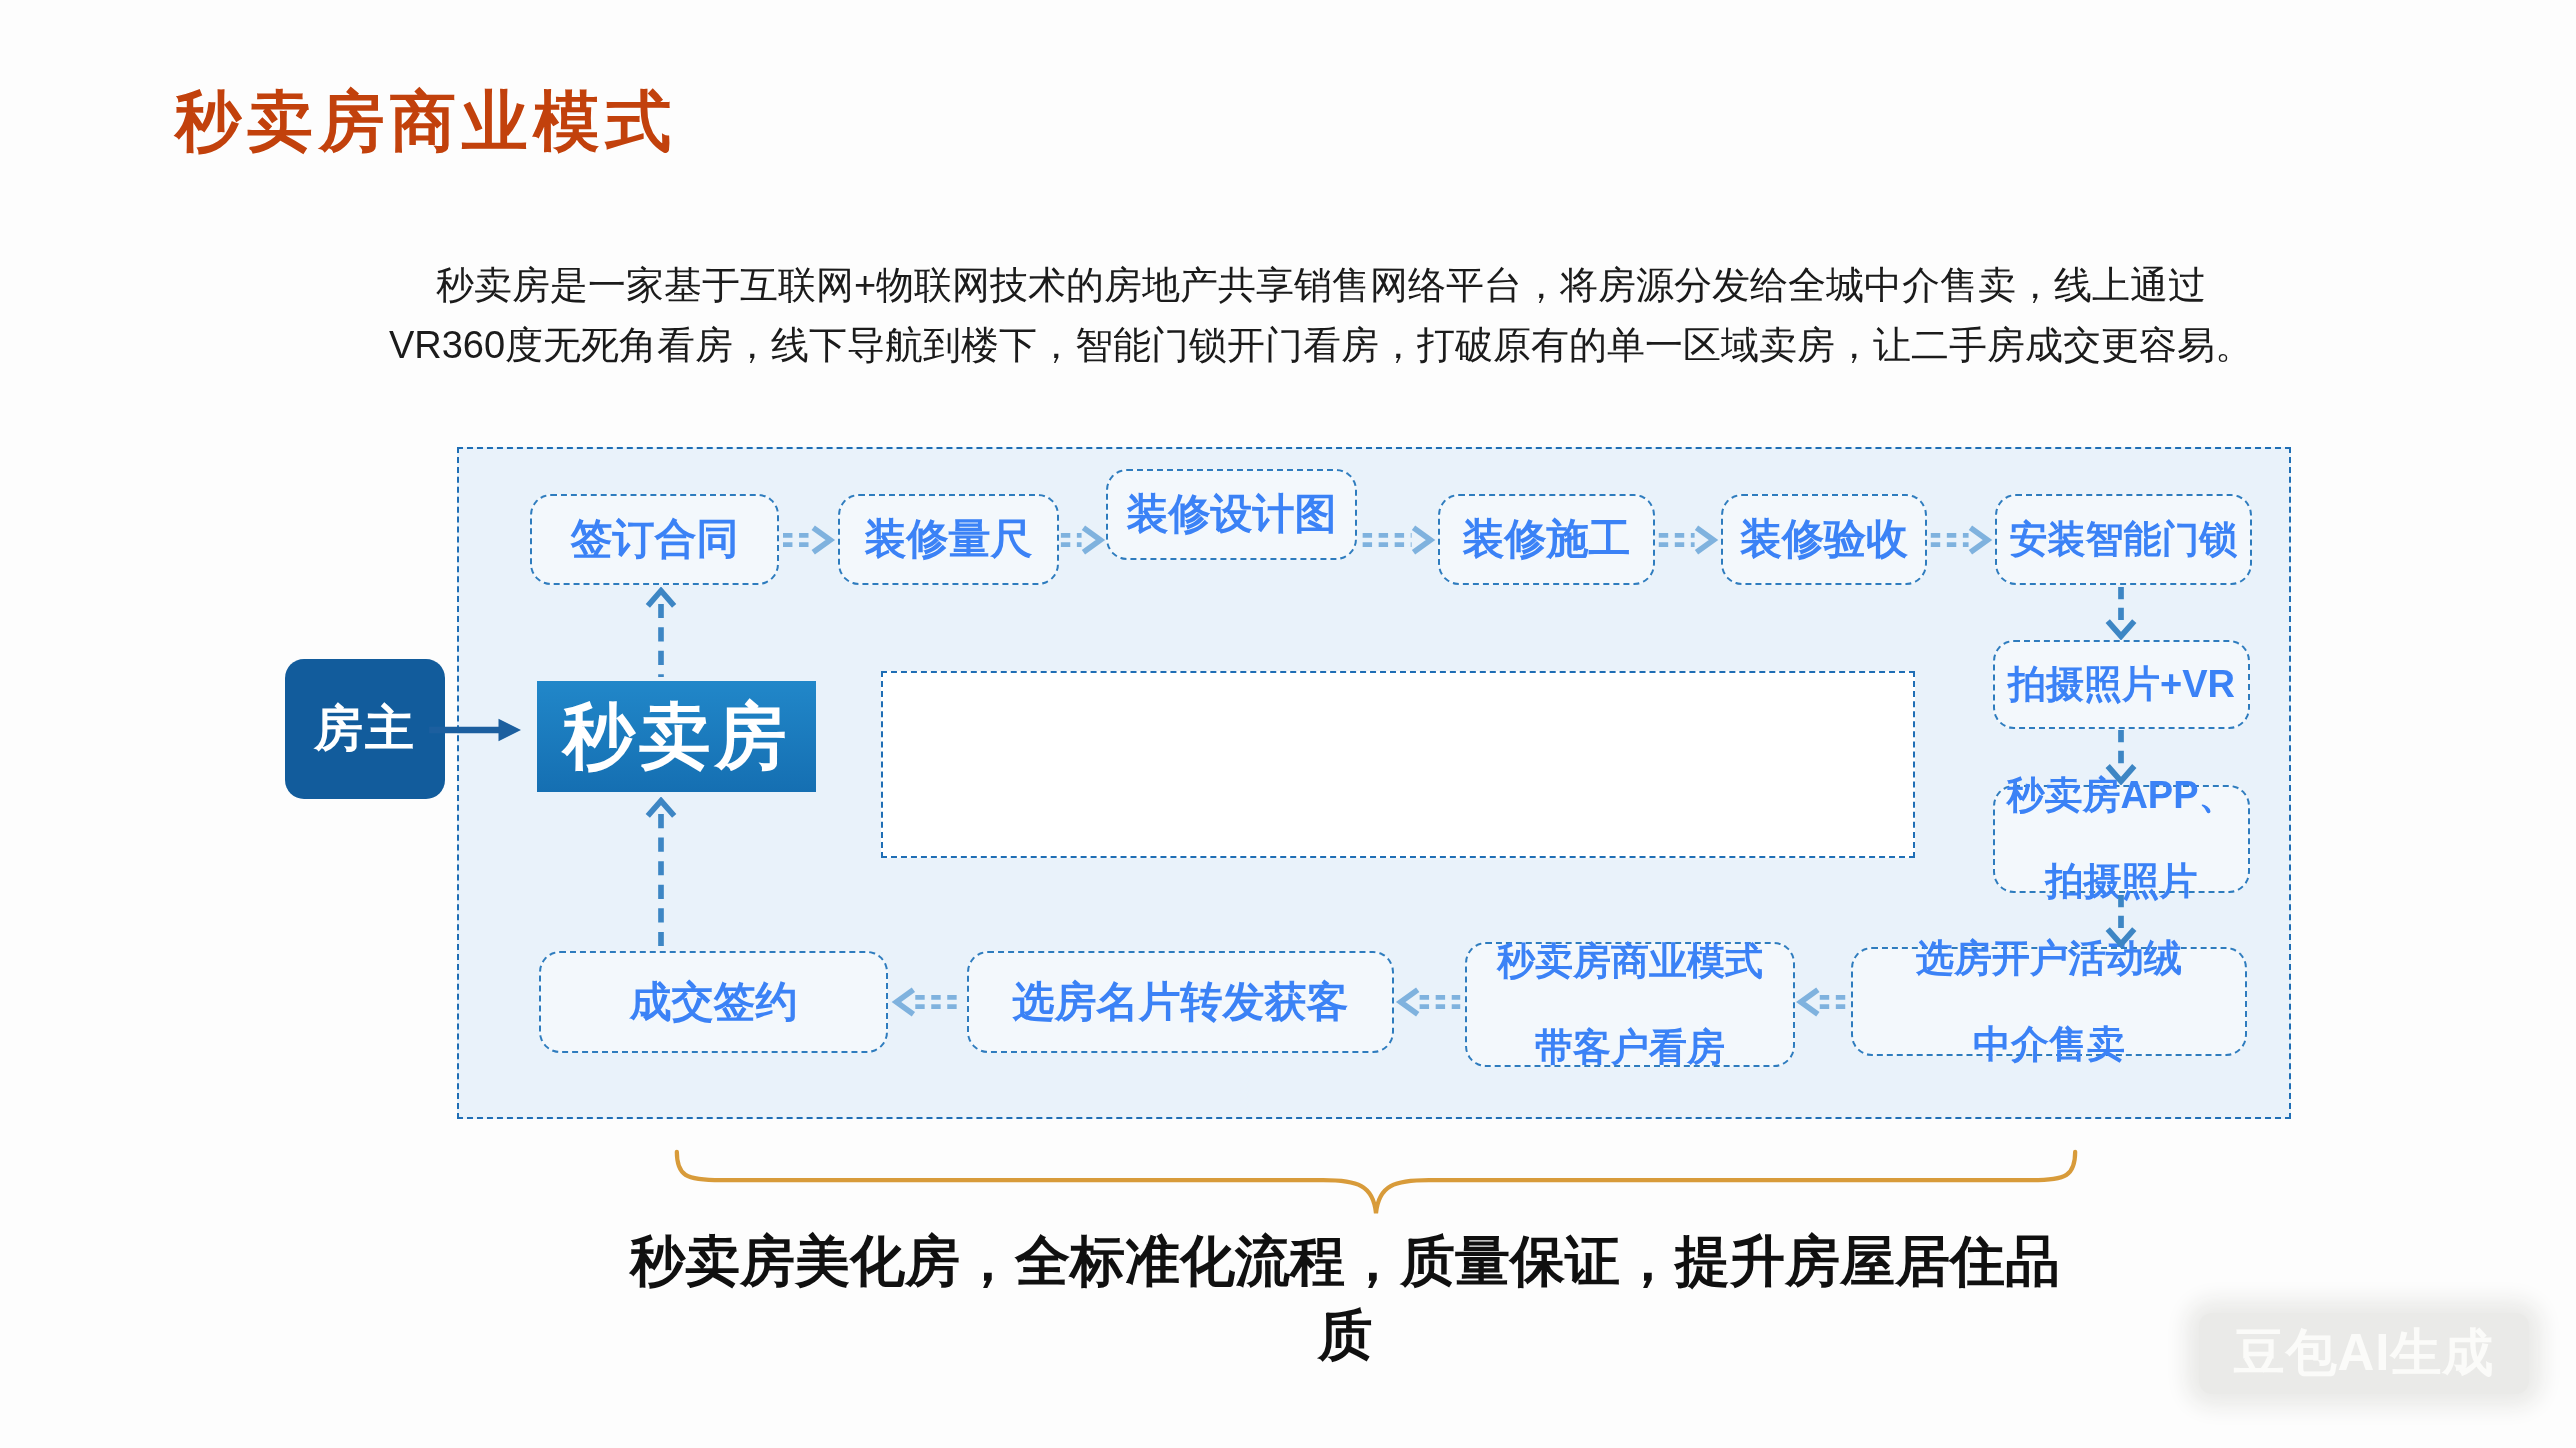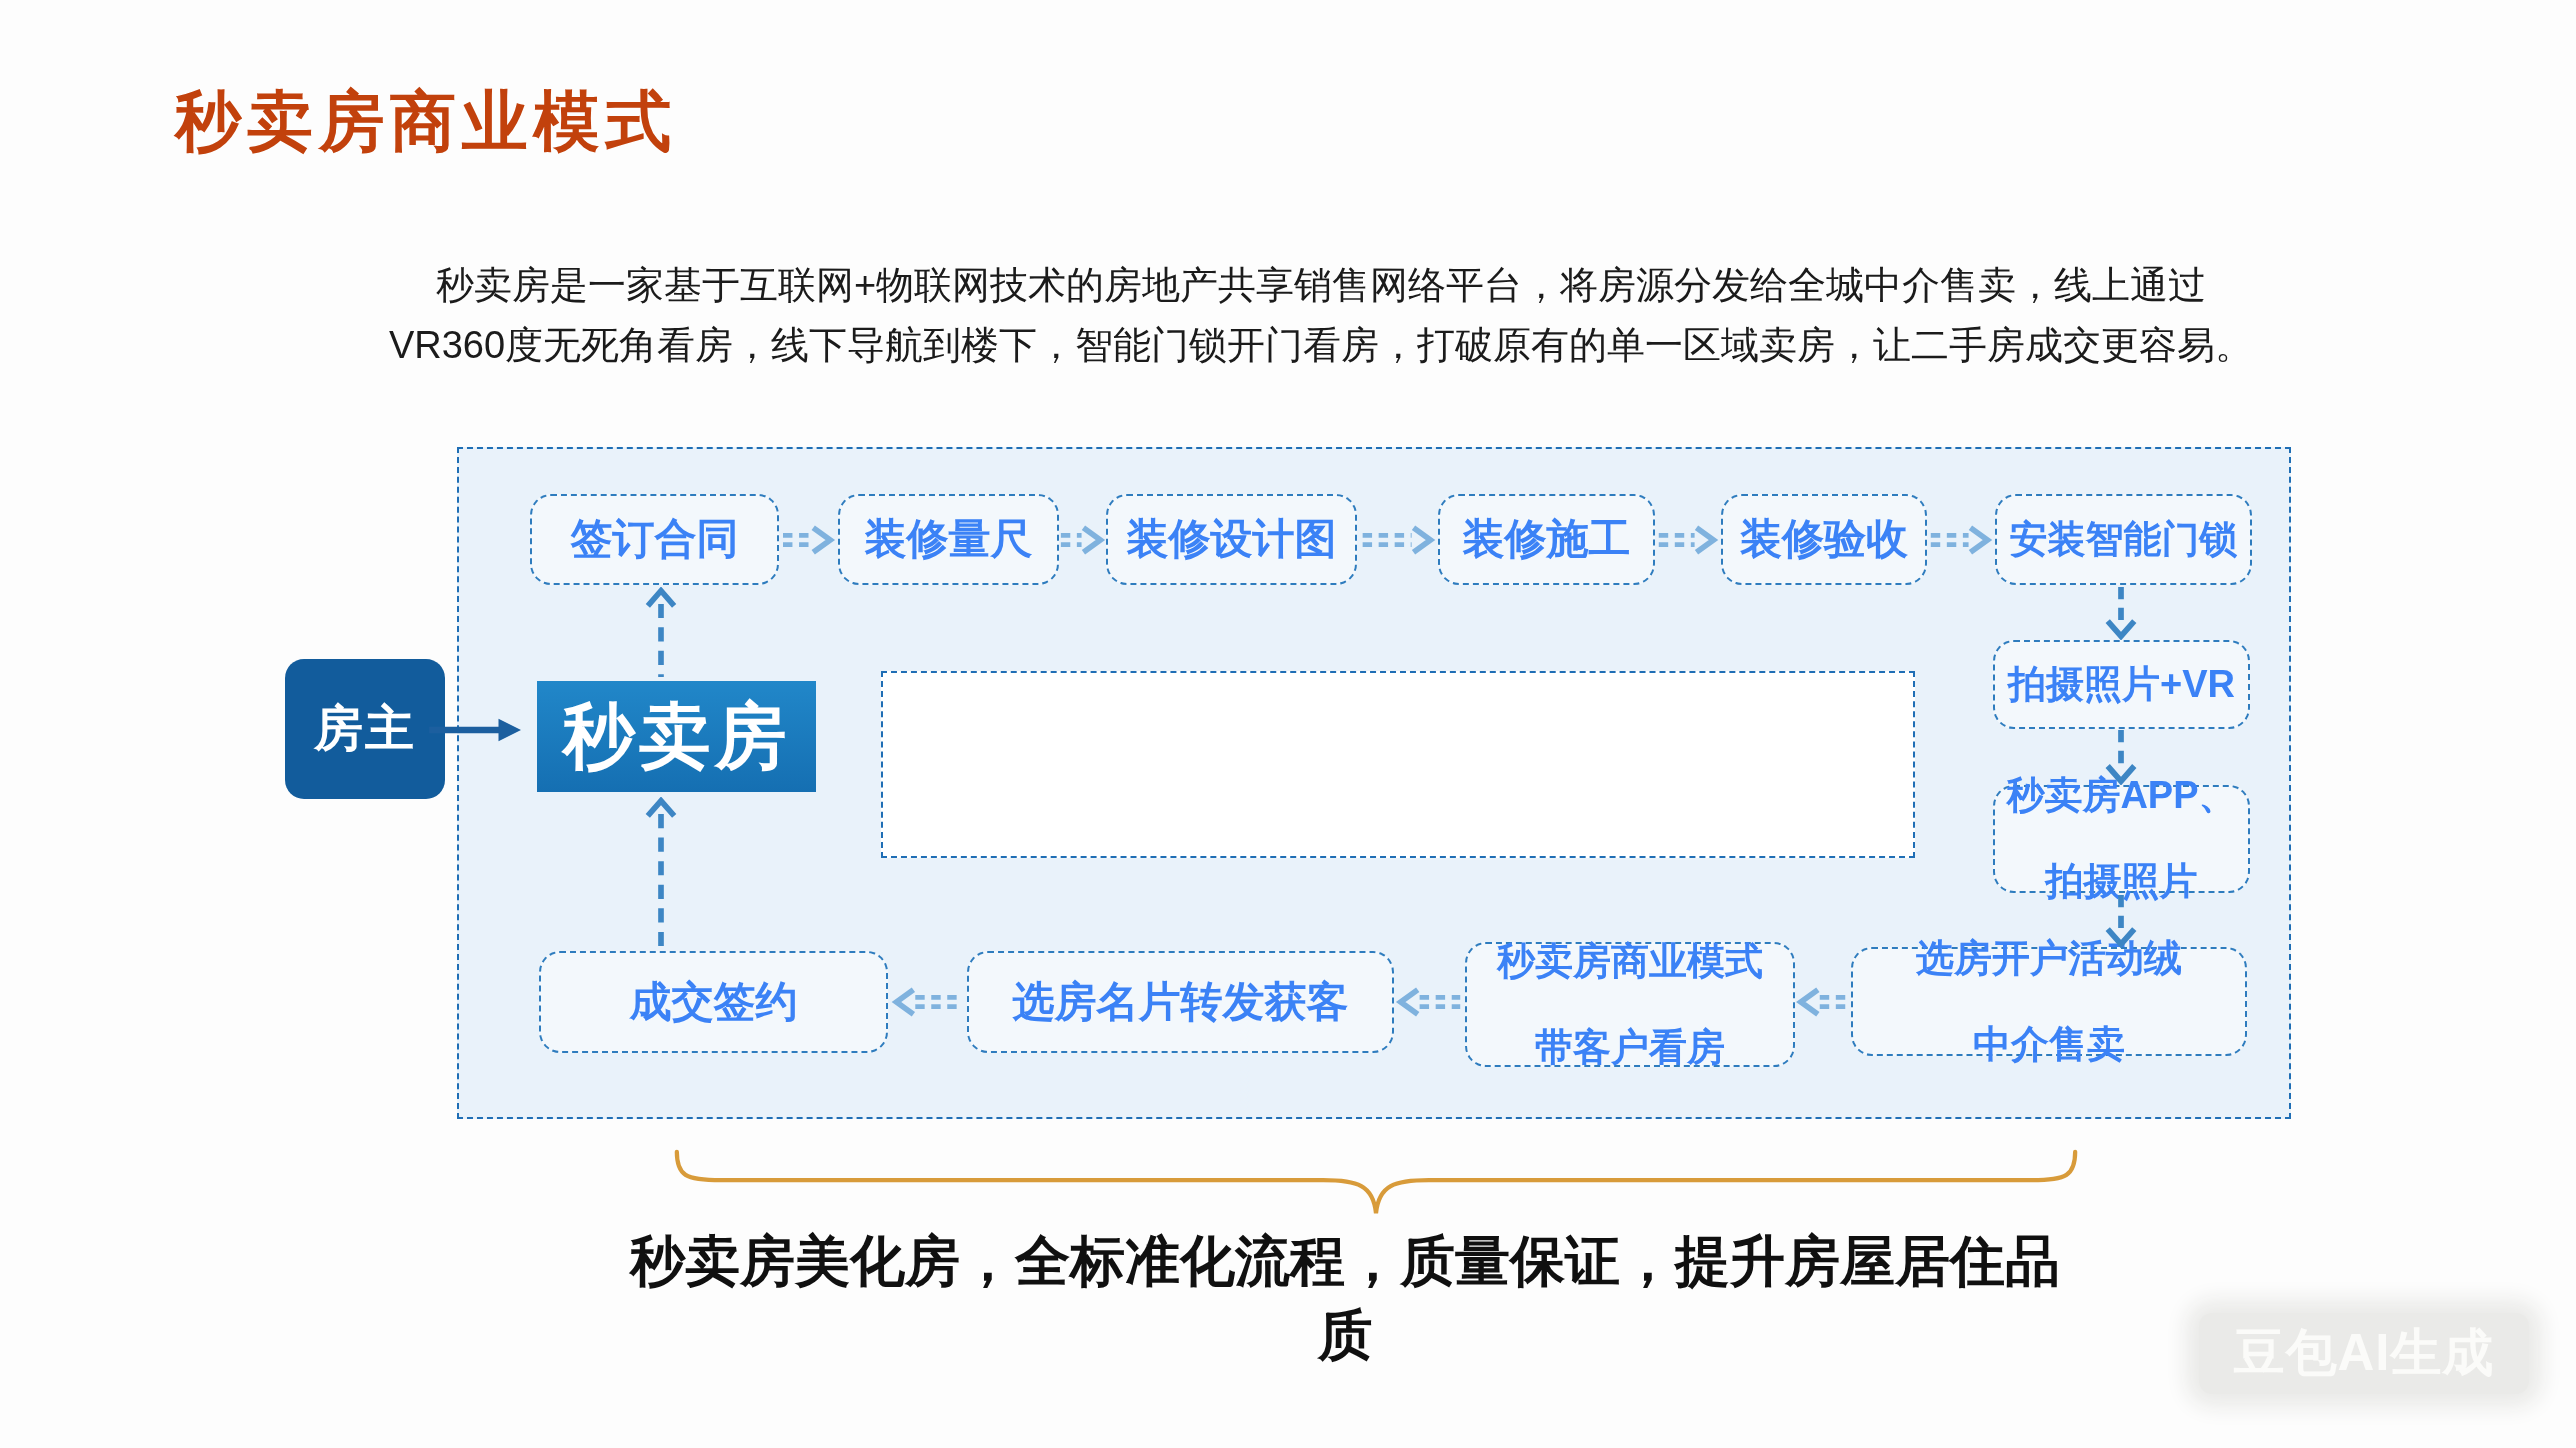--- a/index.html
+++ b/index.html
@@ -74,21 +74,21 @@
 
 <div class="diagram-container"></div>
 <div class="center-panel"></div>
 
 <div class="flow-box" style="left:530px;top:494px;width:249px;height:91px;">
     <span>签订合同</span>
   </div>
 <div class="flow-box" style="left:838px;top:494px;width:221px;height:91px;">
     <span>装修量尺</span>
   </div>
-<div class="flow-box" style="left:1106px;top:494px;width:251px;height:91px;">
+<div class="flow-box" style="left:1106px;top:469px;width:251px;height:91px;">
     <span>装修设计图</span>
   </div>
 <div class="flow-box" style="left:1438px;top:494px;width:217px;height:91px;">
     <span>装修施工</span>
   </div>
 <div class="flow-box" style="left:1721px;top:494px;width:206px;height:91px;">
     <span>装修验收</span>
   </div>
 <div class="flow-box" style="left:1995px;top:494px;width:257px;height:91px;font-size:38px;justify-content:center;">
     <span>安装智能门锁</span>

